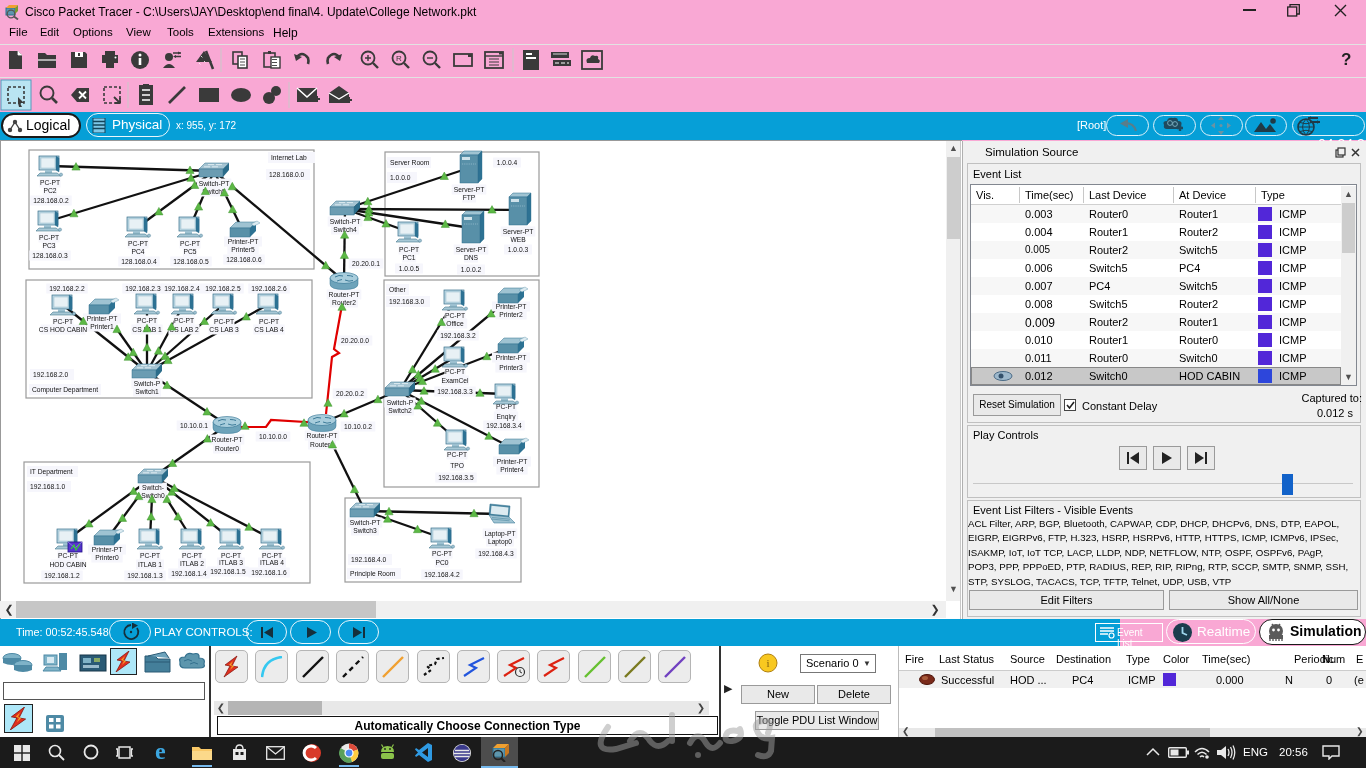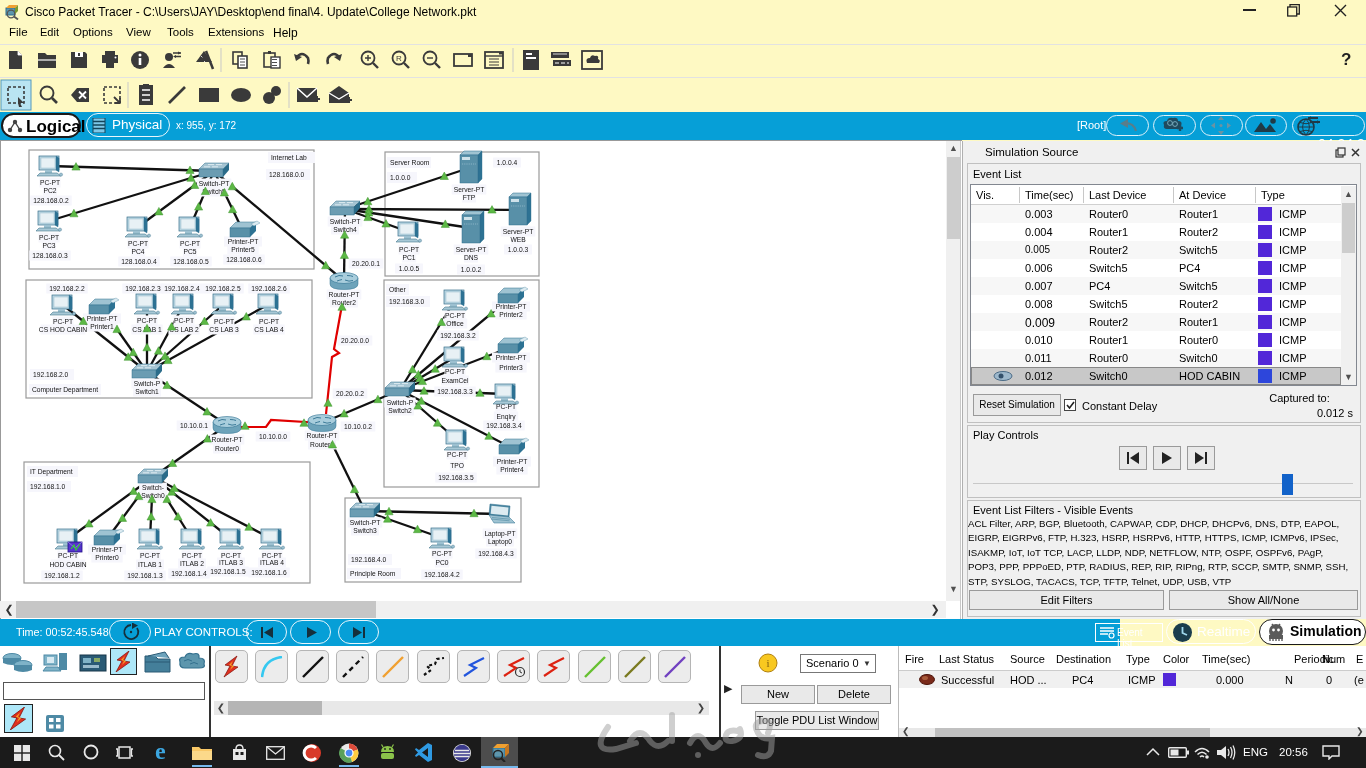--- a/index.html
+++ b/index.html
@@ -1,13 +1,13 @@
 <!DOCTYPE html>
 <html><head><meta charset="utf-8"><style>html,body{margin:0;padding:0;width:1366px;height:768px;overflow:hidden;font-family:'Liberation Sans',sans-serif;-webkit-font-smoothing:antialiased}div{box-sizing:border-box}</style></head><body>
-<div style="position:relative;width:1366px;height:768px;background:#fef9c3">
+<div style="position:relative;width:1366px;height:768px;background:#f9a8d4">
     <svg style="position:absolute;left:4px;top:3px" width="17" height="17">
       <rect x="2" y="5" width="9" height="7" fill="#5d96ad" stroke="#2d6e8e"></rect>
       <path d="M2,5 L5,2 L14,2 L11,5 Z" fill="#f0a030"></path>
       <path d="M11,5 L14,2 L14,8 L11,11 Z" fill="#7a9a30"></path>
       <circle cx="7" cy="11" r="3.8" fill="none" stroke="#555" stroke-width="1.3"></circle>
       <path d="M10,13.5 L14,16.5" stroke="#555" stroke-width="1.8"></path>
     </svg>
     <div style="position:absolute;left:25px;top:5px;font-size:12px;color:#000">Cisco Packet Tracer - C:\Users\JAY\Desktop\end final\4. Update\College Network.pkt</div>
     <div style="position:absolute;left:1243px;top:9px;width:13px;height:2px;background:#222"></div>
     <svg style="position:absolute;left:1287px;top:4px" width="13" height="13">
@@ -172,21 +172,21 @@
     </svg>
     <div style="position:absolute;left:1341px;top:50px;font-size:17px;font-weight:bold;color:#222">?</div>
     <div style="position:absolute;left:0;top:112px;width:1366px;height:28px;background:#069fd7">
       <div style="position:absolute;left:1px;top:1px;width:80px;height:25px;background:#fff;border:2px solid #1a1a1a;border-radius:13px"></div>
       <svg style="position:absolute;left:7px;top:7px" width="16" height="14">
         <circle cx="3" cy="11" r="2.2" fill="#444"></circle>
         <circle cx="8" cy="3" r="2.2" fill="#444"></circle>
         <circle cx="13" cy="11" r="2.2" fill="#444"></circle>
         <path d="M3,11 L8,3 L13,11" stroke="#444" stroke-width="1.4" fill="none"></path>
       </svg>
-      <div style="position:absolute;left:26px;top:5px;font-size:17px;font-weight:bold;color:#000">Logical</div>
+      <div style="position:absolute;left:26px;top:5px;font-size:14px;font-weight:normal;color:#000">Logical</div>
       <div style="position:absolute;left:86px;top:1px;width:84px;height:24px;border:1.5px solid #e8f6fc;border-radius:13px"></div>
       <svg style="position:absolute;left:92px;top:6px" width="14" height="15">
         <rect x="1" y="0" width="12" height="15" fill="#7ec8e8" stroke="#15455a" stroke-width="1"></rect>
         <path d="M1,3.5 L13,3.5 M1,7 L13,7 M1,10.5 L13,10.5" stroke="#15455a" stroke-width="1.3"></path>
       </svg>
       <div style="position:absolute;left:112px;top:5px;font-size:13.5px;color:#fff">Physical</div>
       <div style="position:absolute;left:176px;top:8px;font-size:10px;color:#fff">x: 955, y: 172</div>
       <div style="position:absolute;left:1077px;top:7px;font-size:11px;color:#fff">[Root]</div>
       <div style="position:absolute;left:1106px;top:3px;width:43px;height:21px;border:1.2px solid #dff2fa;border-radius:12px"></div>
       <div style="position:absolute;left:1153px;top:3px;width:43px;height:21px;border:1.2px solid #dff2fa;border-radius:12px"></div>
@@ -767,21 +767,21 @@
       <div style="position:absolute;left:126px;top:229px;font-size:11px;color:#000">Switch0</div>
       <div style="position:absolute;left:216px;top:229px;font-size:11px;color:#000">HOD CABIN</div>
       <div style="position:absolute;left:295px;top:228px;width:14px;height:14px;background:#2d46db"></div>
       <div style="position:absolute;left:316px;top:229px;font-size:11px;color:#000">ICMP</div>
       <div style="position:absolute;left:10px;top:253px;width:88px;height:22px;background:#e9e9e9;border:1px solid #9a9a9a;box-sizing:border-box;font-size:10px;color:#000;text-align:center;line-height:20px;white-space:nowrap;overflow:hidden">Reset Simulation</div>
       <div style="position:absolute;left:101px;top:258px;width:12px;height:12px;background:#fff;border:1px solid #444"></div>
       <svg style="position:absolute;left:102px;top:259px" width="11" height="11">
         <path d="M2,5 L4.5,8 L9,2" fill="none" stroke="#222" stroke-width="1.6"></path>
       </svg>
       <div style="position:absolute;left:119px;top:259px;font-size:11px;color:#000">Constant Delay</div>
-      <div style="position:absolute;left:280px;top:251px;width:113px;font-size:11px;color:#000;text-align:center">Captured to:</div>
+      <div style="position:absolute;left:286px;top:251px;width:113px;font-size:11px;color:#000;text-align:right">Captured to:</div>
       <div style="position:absolute;left:280px;top:266px;width:110px;font-size:11px;color:#000;text-align:right">0.012 s</div>
       <div style="position:absolute;left:4px;top:284px;width:394px;height:73px;border:1px solid #c0c0c0"></div>
       <div style="position:absolute;left:10px;top:288px;font-size:11px;color:#000">Play Controls</div>
       <div style="position:absolute;left:156px;top:305px;width:28px;height:24px;background:#e9e9e9;border:1px solid #9a9a9a;box-sizing:border-box;font-size:11px;color:#000;text-align:center;line-height:22px;white-space:nowrap;overflow:hidden"></div>
       <div style="position:absolute;left:190px;top:305px;width:28px;height:24px;background:#e9e9e9;border:1px solid #9a9a9a;box-sizing:border-box;font-size:11px;color:#000;text-align:center;line-height:22px;white-space:nowrap;overflow:hidden"></div>
       <div style="position:absolute;left:224px;top:305px;width:28px;height:24px;background:#e9e9e9;border:1px solid #9a9a9a;box-sizing:border-box;font-size:11px;color:#000;text-align:center;line-height:22px;white-space:nowrap;overflow:hidden"></div>
       <svg style="position:absolute;left:162px;top:310px" width="16" height="14">
         <path d="M3,1 L3,13" stroke="#222" stroke-width="2"></path>
         <path d="M14,1 L14,13 L5,7 Z" fill="#222"></path>
       </svg>
@@ -940,20 +940,21 @@
         <path d="M1,21 L21,1" stroke="#7a7a20" stroke-width="2.4"></path>
       </svg>
       <div style="position:absolute;left:658.3px;top:4px;width:33px;height:33px;background:#ececec;border:1px solid #b5b5b5;border-radius:5px"></div>
       <svg style="position:absolute;left:664.3px;top:10px" width="22" height="22">
         <path d="M1,21 L21,1" stroke="#7040c0" stroke-width="2.4"></path>
       </svg>
       <div style="position:absolute;left:214px;top:55px;width:495px;height:14px;background:#e8e8e8"></div>
       <div style="position:absolute;left:214px;top:55px;width:14px;height:14px;font-size:10px;color:#444;text-align:center;line-height:14px">❮</div>
       <div style="position:absolute;left:694px;top:55px;width:14px;height:14px;font-size:10px;color:#444;text-align:center;line-height:14px">❯</div>
       <div style="position:absolute;left:228px;top:55px;width:94px;height:14px;background:#b5b5b5"></div>
+      <div style="position:absolute;left:217px;top:70px;width:501px;height:19px;background:#fff;border:1px solid #111;font-size:12px;color:#000;text-align:center;line-height:18px;font-weight:bold;font-family:'Liberation Sans',sans-serif">Automatically Choose Connection Type</div>
       <div style="position:absolute;left:719px;top:0;width:2px;height:91px;background:#333"></div>
       <div style="position:absolute;left:724px;top:36px;width:12px;height:16px;font-size:11px;color:#222">▶</div>
       <svg style="position:absolute;left:758px;top:7px" width="20" height="20">
         <circle cx="10" cy="10" r="9" fill="#f8c820" stroke="#b08010" stroke-width="1"></circle>
         <text x="10" y="14" font-size="11" text-anchor="middle" fill="#806010" font-family="Liberation Serif">i</text>
       </svg>
       <div style="position:absolute;left:800px;top:8px;width:76px;height:19px;background:#fff;border:1px solid #777;font-size:11px;color:#000;padding-left:5px;line-height:17px;box-sizing:border-box">Scenario 0 <span style="position:absolute;right:4px;top:0px;font-size:8px;color:#333">▼</span></div>
       <div style="position:absolute;left:741px;top:39px;width:74px;height:19px;background:#e9e9e9;border:1px solid #9a9a9a;box-sizing:border-box;font-size:11px;color:#000;text-align:center;line-height:17px;white-space:nowrap;overflow:hidden">New</div>
       <div style="position:absolute;left:817px;top:39px;width:74px;height:19px;background:#e9e9e9;border:1px solid #9a9a9a;box-sizing:border-box;font-size:11px;color:#000;text-align:center;line-height:17px;white-space:nowrap;overflow:hidden">Delete</div>
       <div style="position:absolute;left:755px;top:65px;width:124px;height:19px;background:#e9e9e9;border:1px solid #9a9a9a;box-sizing:border-box;font-size:11px;color:#000;text-align:center;line-height:17px;white-space:nowrap;overflow:hidden">Toggle PDU List Window</div>

